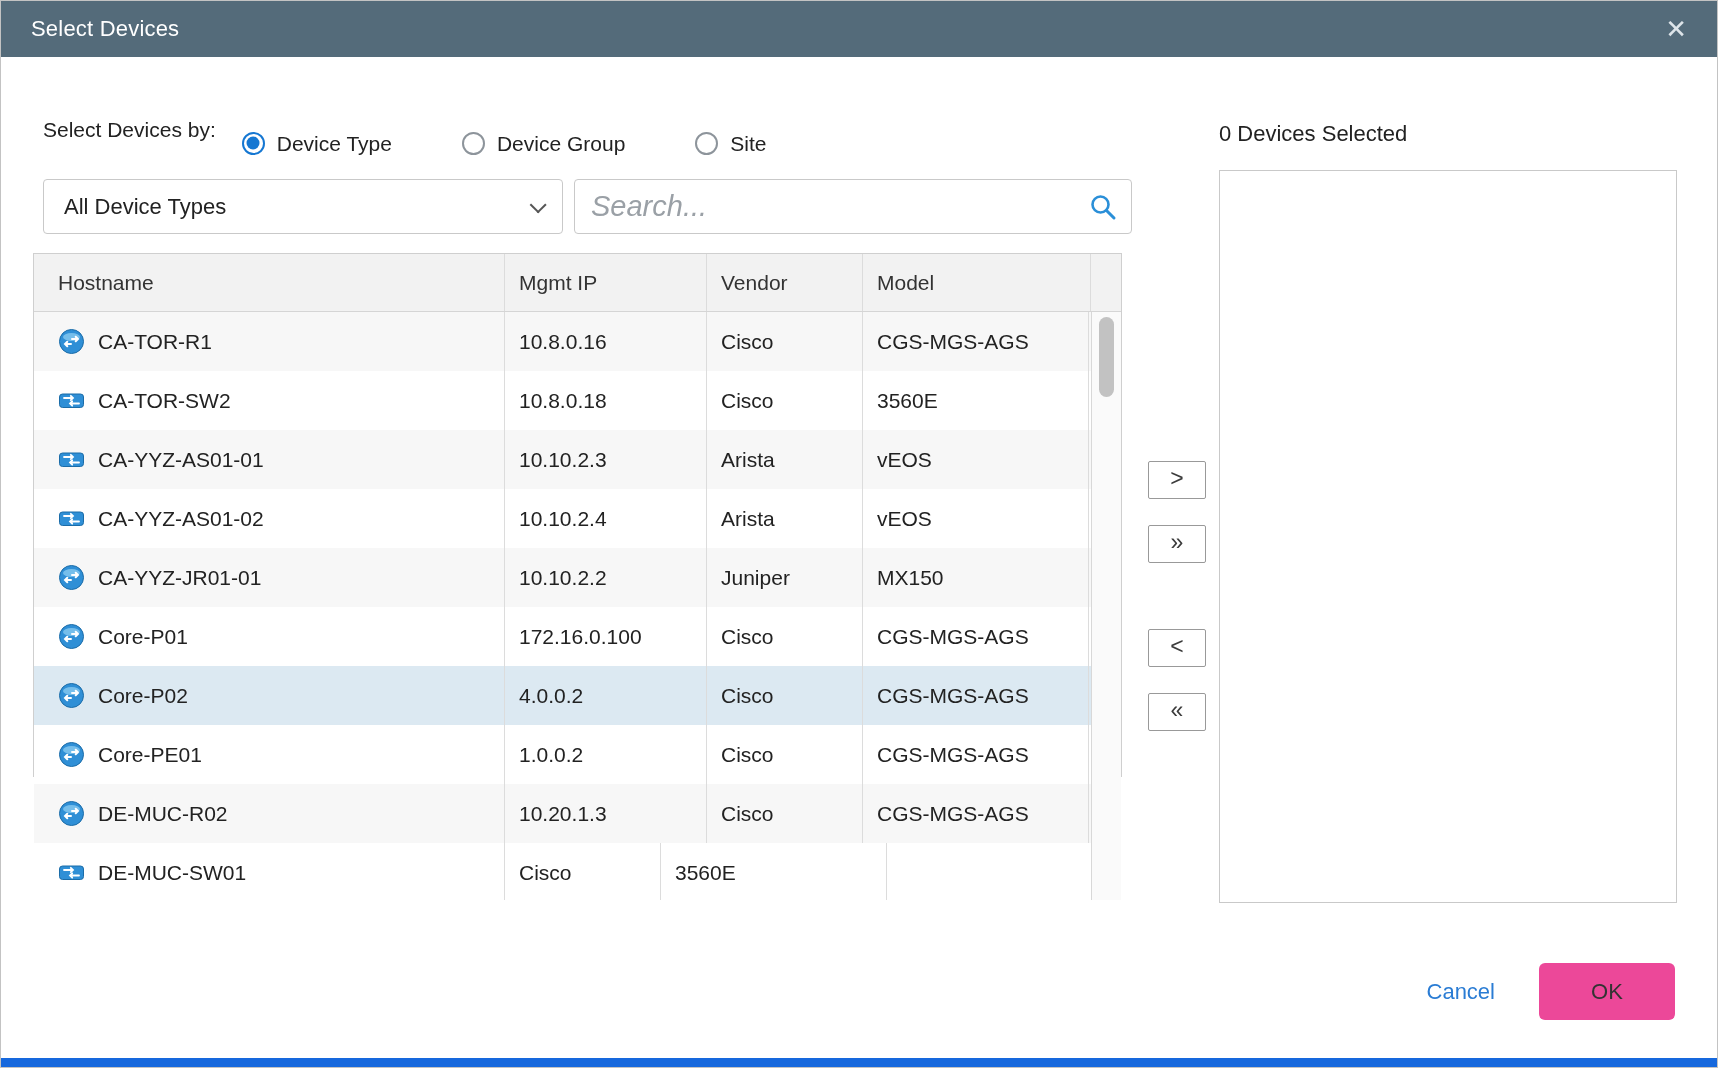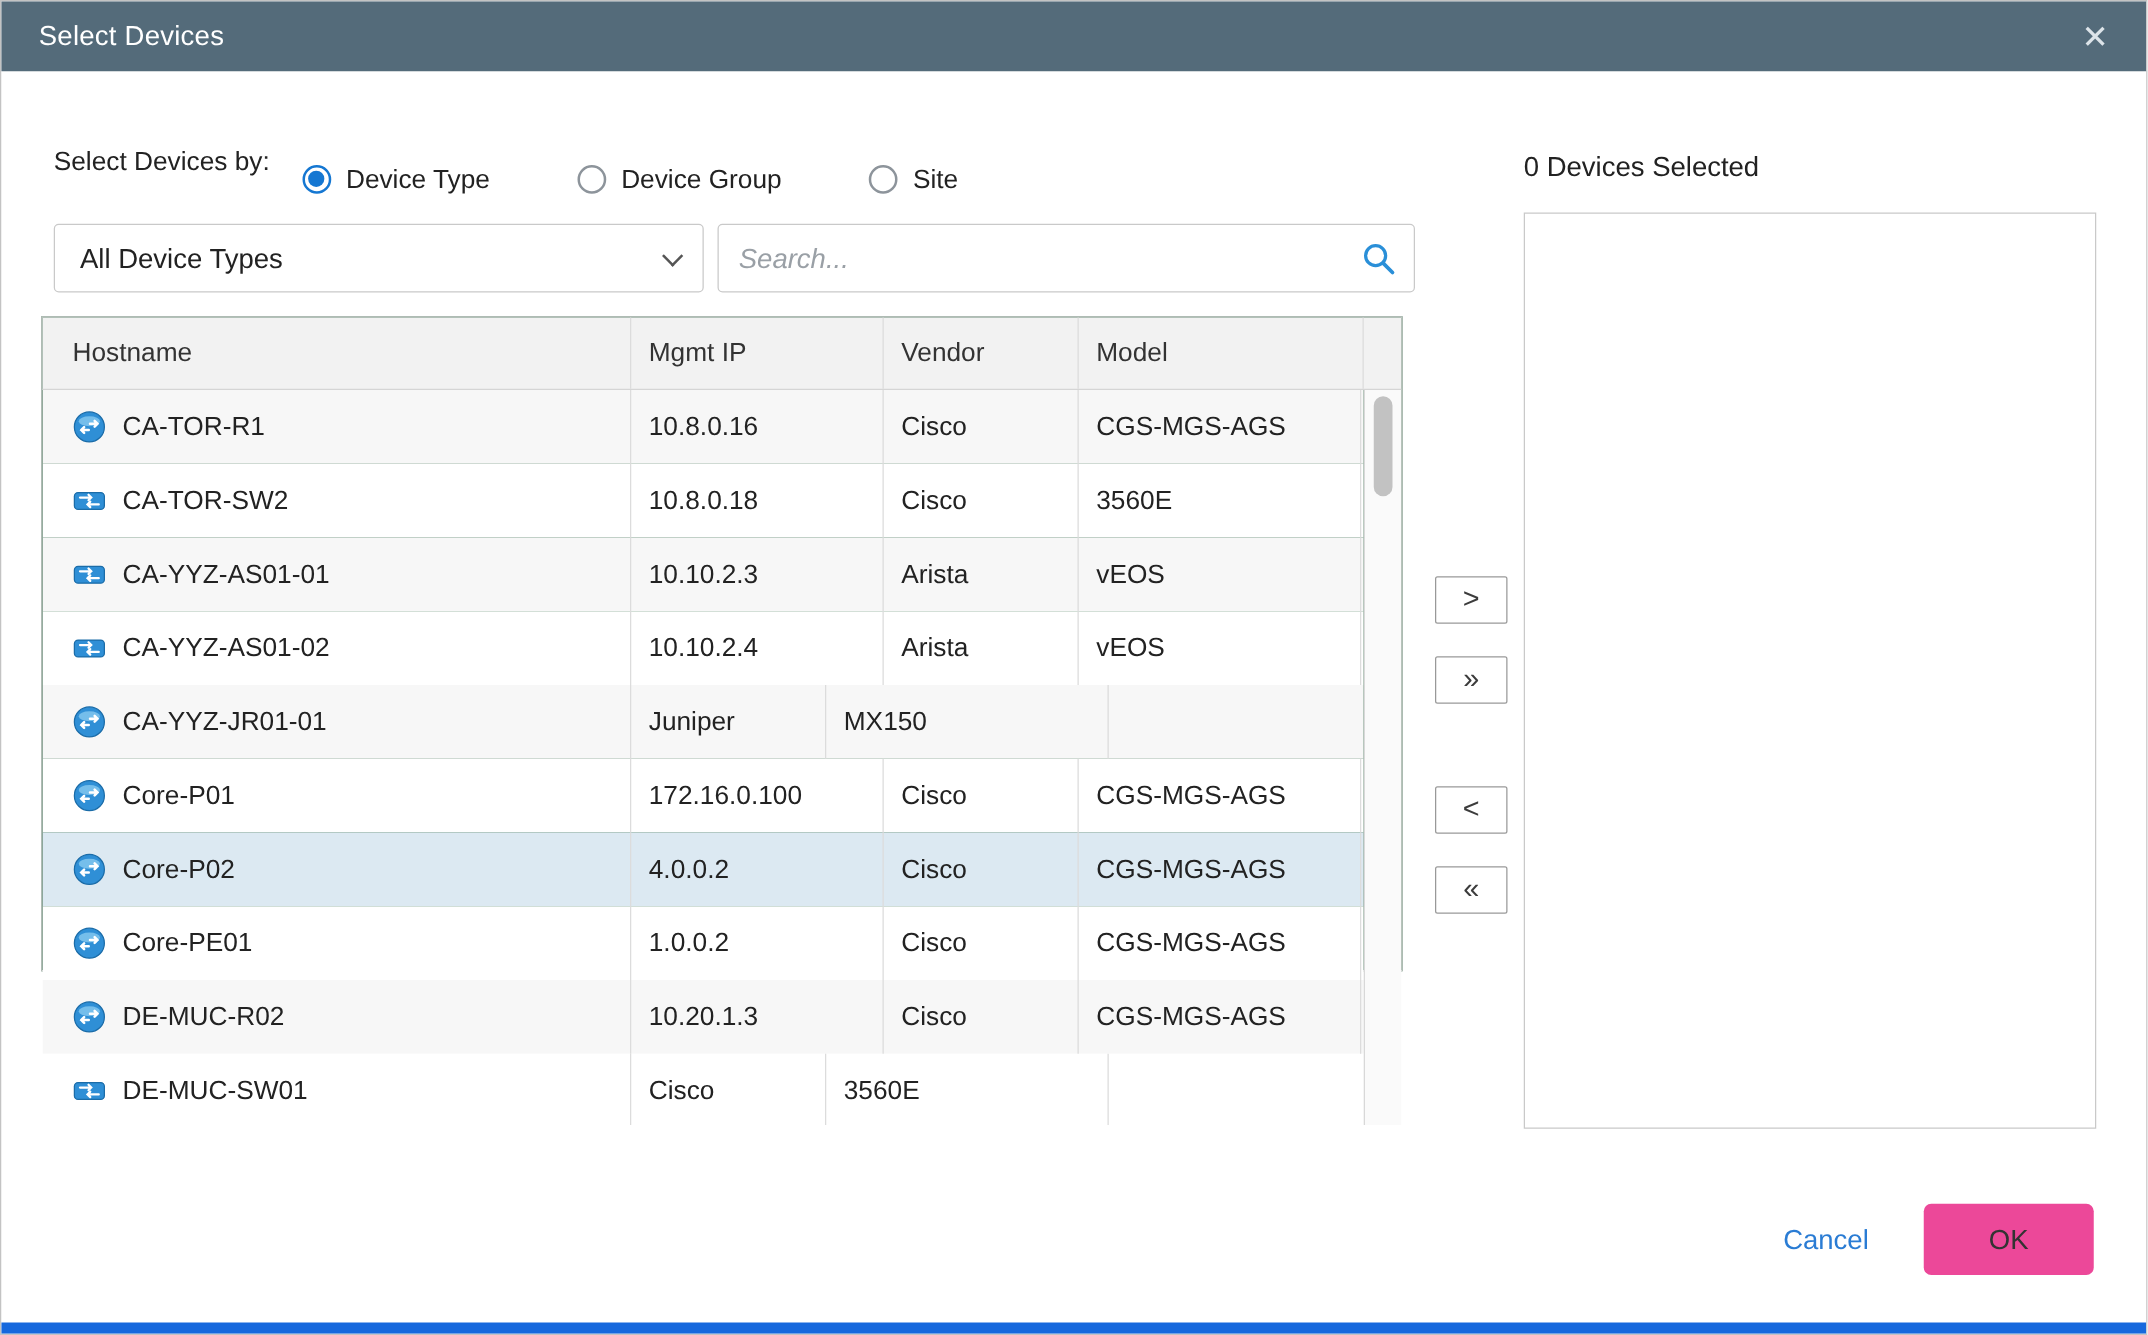--- a/index.html
+++ b/index.html
@@ -46,21 +46,21 @@
     margin-left:auto; width:12px; height:12px;
     border-right:2px solid #555; border-bottom:2px solid #555;
     transform:rotate(45deg) translateY(-3px);
   }
   .searchbox {
     position:absolute; left:573px; top:178px; width:558px; height:55px;
     border:1px solid #c9c9c9; border-radius:4px; background:#fff;
     display:flex; align-items:center; padding:0 14px 0 16px;
   }
   .searchbox input {
-    flex:1; border:none; outline:none; font-size:22px; color:#333;
+    flex:1; border:none; outline:none; font-size:29px; color:#333;
     font-family:"Liberation Sans", sans-serif; background:transparent;
   }
   .searchbox input::placeholder { font-style:italic; color:#9aa0a6; }
   .searchbox svg { flex:0 0 auto; }
   
   .table {
     position:absolute; left:32px; top:252px; width:1089px; height:524px;
     border:1px solid #cfcfcf; background:#14532d;
   }
   .thead {
@@ -258,20 +258,21 @@
           <ellipse cx="13.5" cy="9" rx="8.5" ry="4" fill="#8ecdf2" opacity="0.75"></ellipse>
           <g stroke="#ffffff" stroke-width="2" stroke-linecap="round" fill="none">
             <path d="M7 16 h6 M9.3 13.7 L7 16 l2.3 2.3"></path>
             <path d="M20 11 h-6 M17.7 8.7 L20 11 l-2.3 2.3"></path>
           </g>
         </svg>
 
       </span>
       <span class="txt">CA-YYZ-JR01-01</span>
     </div>
+    <div class="cell c-ip">10.10.2.2</div>
     <div class="cell c-vendor">Juniper</div>
     <div class="cell c-model">MX150</div>
   </div>
 
   <div class="trow">
     <div class="cell c-host">
       <span class="devicon router">
         <svg class="rt" width="27" height="27" viewBox="0 0 27 27">
           <circle cx="13.5" cy="13.5" r="12" fill="#2f8fd6" stroke="#1b6ca8" stroke-width="1"></circle>
           <ellipse cx="13.5" cy="9" rx="8.5" ry="4" fill="#8ecdf2" opacity="0.75"></ellipse>

